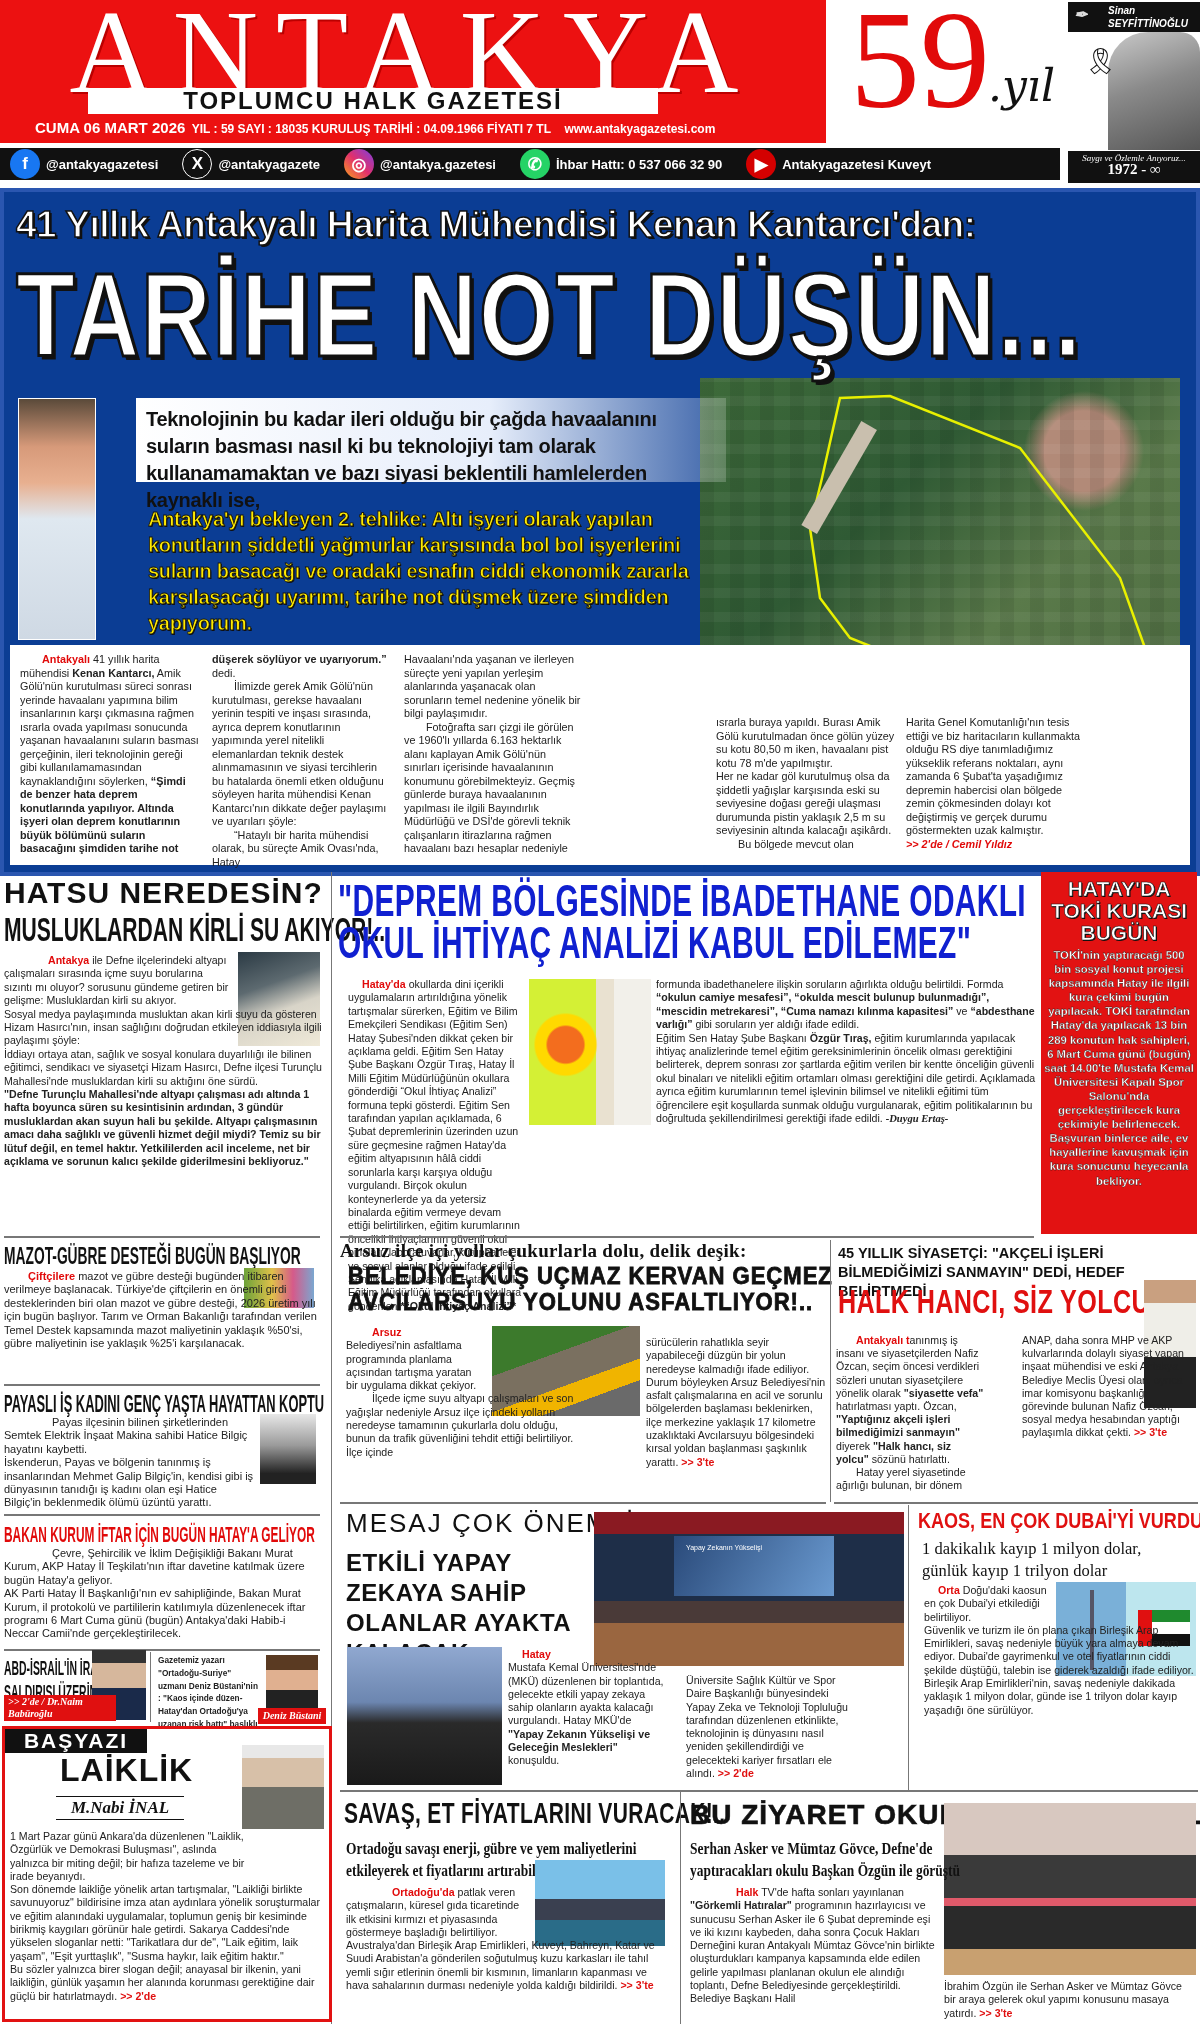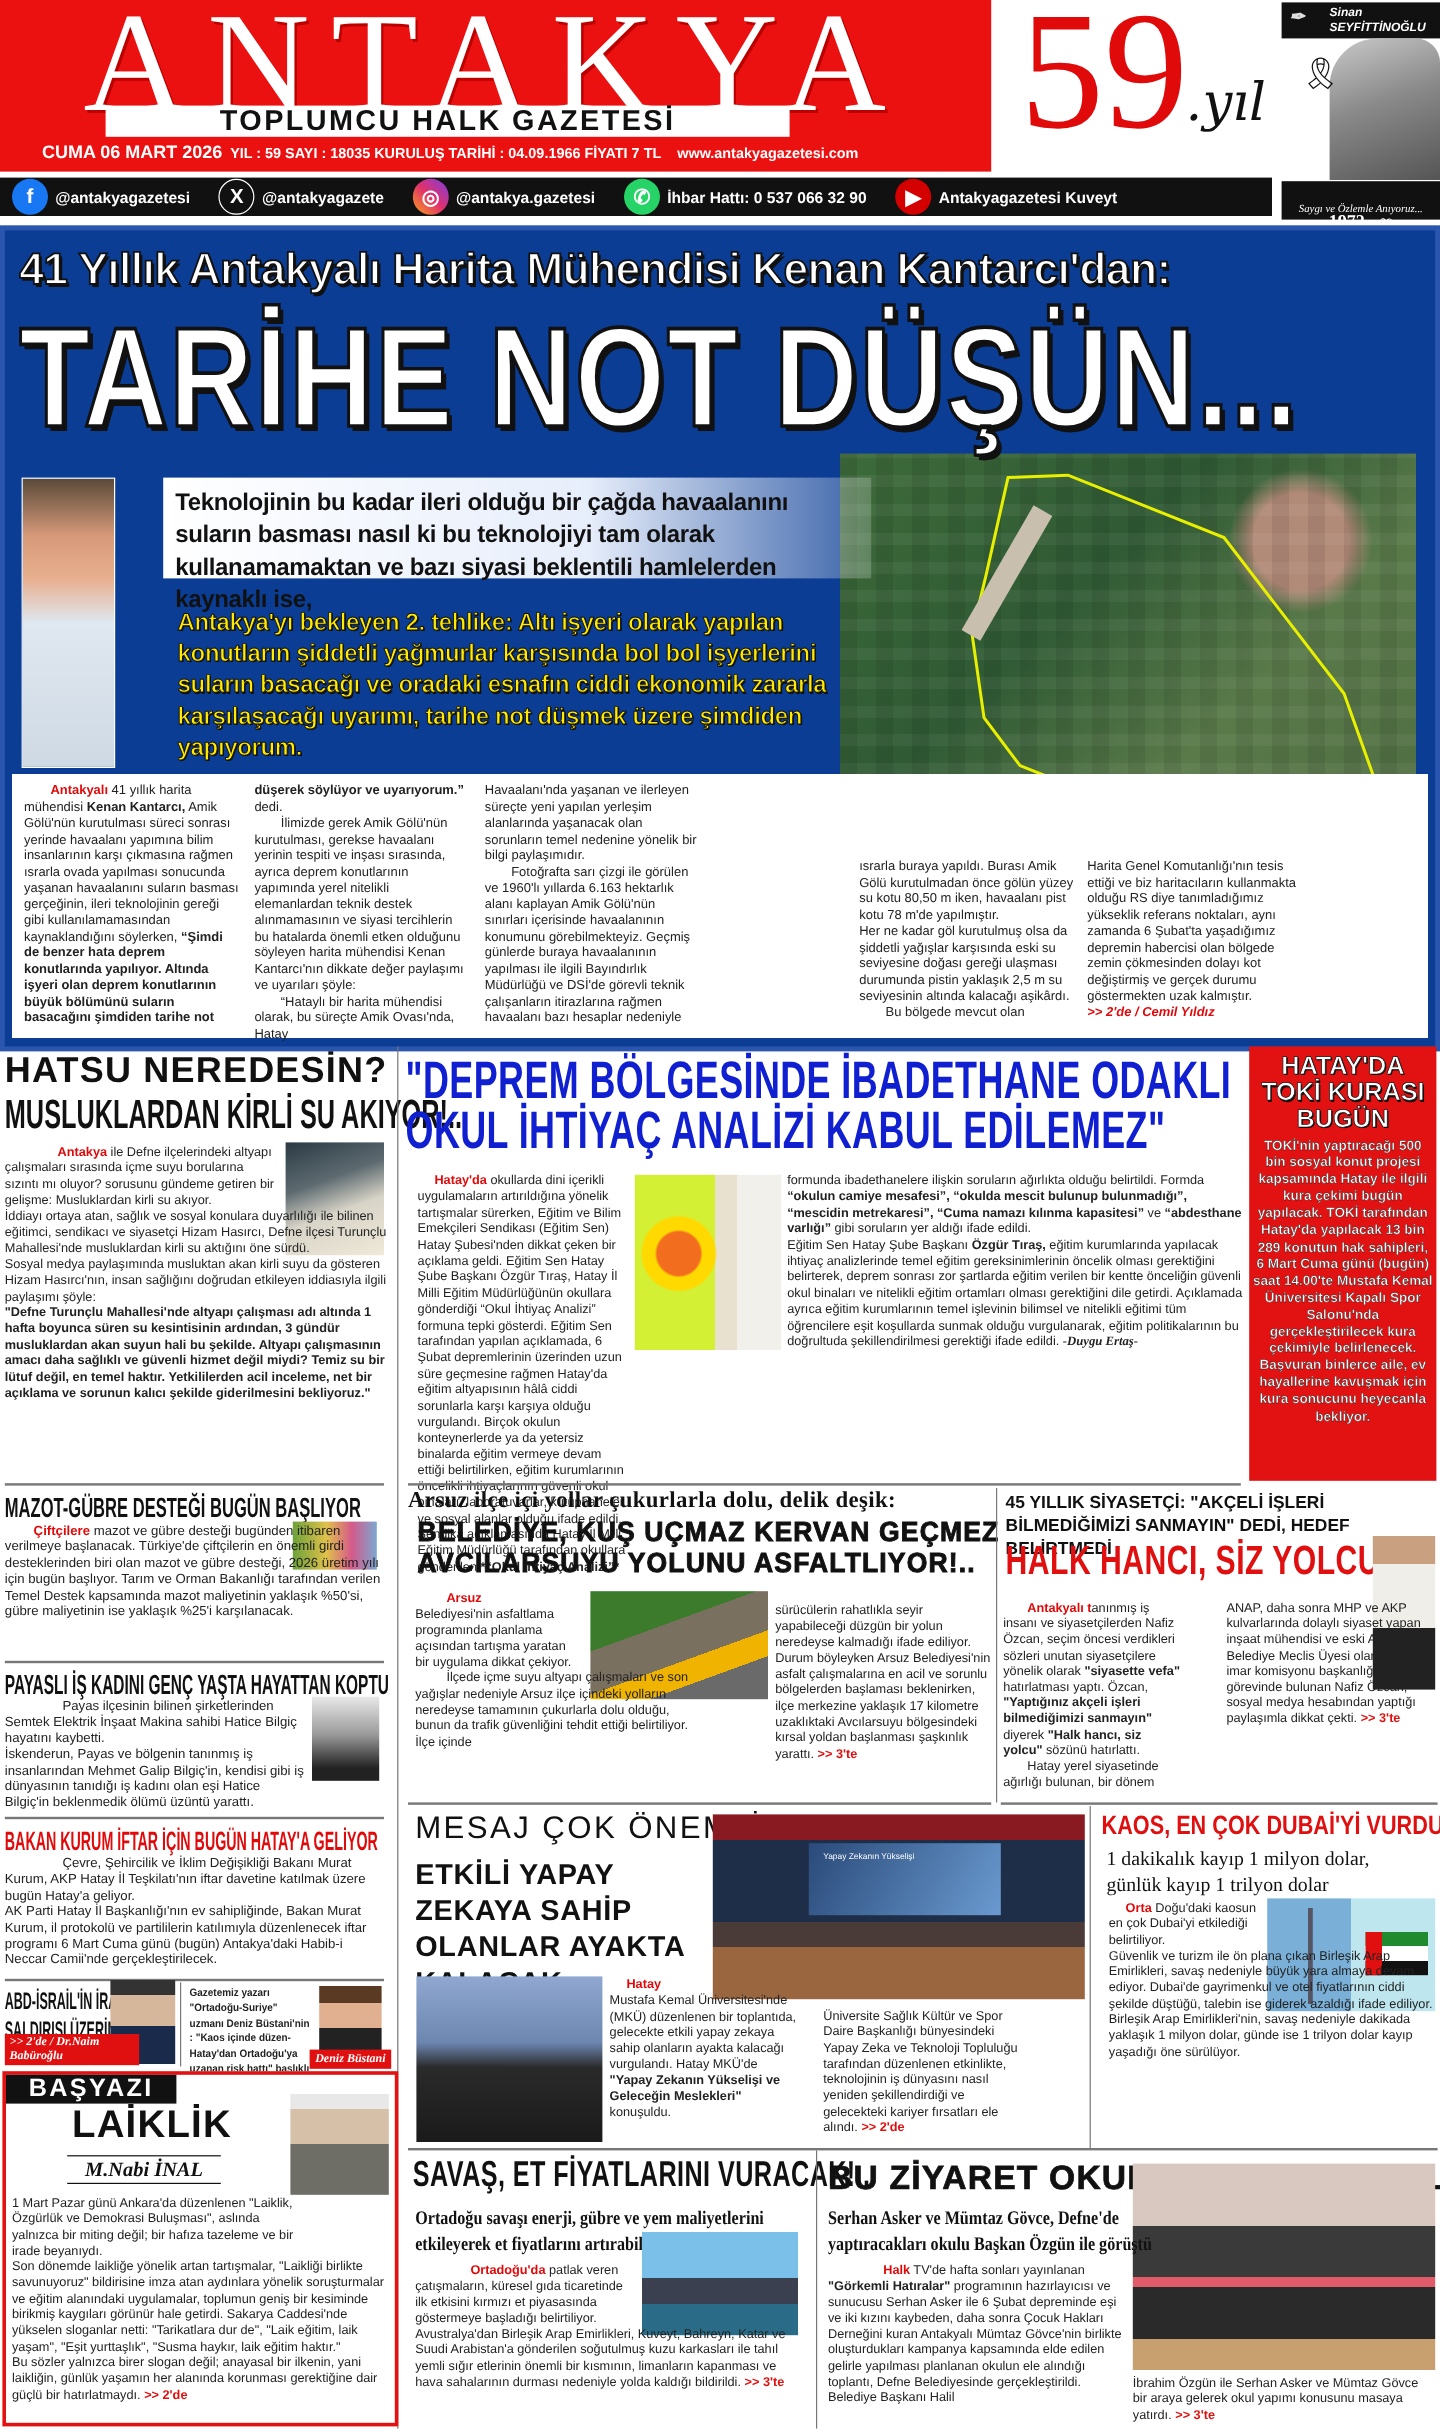--- a/index.html
+++ b/index.html
@@ -14,21 +14,21 @@
 #issue-line{left:35px;top:119px;width:800px;color:#fff;font-size:12px;font-weight:bold;white-space:nowrap}
 #issue-line .big{font-size:15px}
 #anniv{left:840px;top:0;width:200px;height:150px}
 #anniv .num{position:absolute;left:10px;top:-20px;font-family:"Liberation Serif",serif;font-size:140px;color:#e10a0a;line-height:160px}
 #anniv .yil{position:absolute;left:148px;top:60px;font-family:"DejaVu Serif",serif;font-style:italic;font-size:44px;color:#111}
 #memorial{left:1068px;top:0;width:132px;height:183px;background:#fff}
 #memorial .name-box{position:absolute;left:0;top:2px;width:132px;height:30px;background:#111;color:#fff;font-size:10px;font-style:italic;font-weight:bold;padding:2px 4px 0 40px;line-height:13px}
 #memorial .feather{position:absolute;left:6px;top:6px;font-size:16px;color:#ddd}
 #memorial .ribbon{position:absolute;left:16px;top:46px;font-size:26px;color:#111}
 #memorial .photo{position:absolute;left:40px;top:32px;width:92px;height:118px;background:linear-gradient(160deg,#c9c9c9 0%,#8a8a8a 45%,#555 100%);border-radius:40px 20px 0 0}
-#memorial .caption{position:absolute;left:0;top:151px;width:132px;height:32px;background:#111;color:#fff;text-align:center;font-family:"Liberation Serif",serif;font-style:italic;font-size:9px;line-height:11px;padding-top:18px}
+#memorial .caption{position:absolute;left:0;top:151px;width:132px;height:32px;background:#111;color:#fff;text-align:center;font-family:"Liberation Serif",serif;font-style:italic;font-size:9px;line-height:11px;padding-top:2px}
 #memorial .caption .yr{font-size:15px;font-style:normal;font-weight:bold}
 
 #social{left:0;top:148px;width:1060px;height:32px;background:#111;display:flex;align-items:center;gap:0}
 .soc{display:flex;align-items:center;color:#fff;font-size:13px;font-weight:bold;margin-left:10px;margin-right:14px;white-space:nowrap}
 .soc .ic{width:30px;height:30px;border-radius:50%;display:flex;align-items:center;justify-content:center;font-weight:bold;font-size:17px;margin-right:6px;color:#fff}
 
 #lead{left:0;top:188px;width:1200px;height:688px;background:#0b3d94;border:4px solid #2a56b0}
 #kicker{left:16px;top:204px;width:1170px;font-size:37px;font-weight:bold;color:#fff;-webkit-text-stroke:1.5px #111;text-shadow:2px 2px 0 #111;white-space:nowrap;letter-spacing:-0.5px}
 #bighead{left:16px;top:250px;font-size:118px;font-weight:bold;color:#fff;-webkit-text-stroke:3px #111;text-shadow:4px 4px 0 #111;white-space:nowrap;transform:scaleX(0.82);transform-origin:left top;letter-spacing:2px;line-height:130px}
 #satellite{left:700px;top:378px;width:480px;height:292px;background:
@@ -194,22 +194,22 @@
 <div class="col" style="left:906px;top:716px;width:180px">
   <p class="noind">Harita Genel Komutanlığı'nın tesis ettiği ve biz haritacıların kullanmakta olduğu RS diye tanımladığımız yükseklik referans noktaları, aynı zamanda 6 Şubat'ta yaşadığımız depremin habercisi olan bölgede zemin çökmesinden dolayı kot değiştirmiş ve gerçek durumu göstermekten uzak kalmıştır.</p>
   <p class="noind red b" style="font-style:italic">&gt;&gt; 2'de / Cemil Yıldız</p>
 </div>
 
 <div class="abs" id="hatsu-h1">HATSU NEREDESİN?</div>
 <div class="abs" id="hatsu-h2" style="font-size:34px">MUSLUKLARDAN KİRLİ SU AKIYOR!..</div>
 <div class="img" id="tap-img"></div>
 <div class="art" style="left:4px;top:954px;width:318px;font-size:10.6px;line-height:13.4px">
   <p style="text-indent:44px;width:230px"><span class="red b">Antakya</span><span> ile Defne ilçelerindeki altyapı çalışmaları sırasında içme suyu borularına sızıntı mı oluyor? sorusunu gündeme getiren bir gelişme: Musluklardan kirli su akıyor.</span></p>
+  <p>Sosyal medya paylaşımında musluktan akan kirli suyu da gösteren Hizam Hasırcı'nın, insan sağlığını doğrudan etkileyen iddiasıyla ilgili paylaşımı şöyle:</p>
   <p>İddiayı ortaya atan, sağlık ve sosyal konulara duyarlılığı ile bilinen eğitimci, sendikacı ve siyasetçi Hizam Hasırcı, Defne ilçesi Turunçlu Mahallesi'nde musluklardan kirli su aktığını öne sürdü.</p>
-  <p>Sosyal medya paylaşımında musluktan akan kirli suyu da gösteren Hizam Hasırcı'nın, insan sağlığını doğrudan etkileyen iddiasıyla ilgili paylaşımı şöyle:</p>
   <p class="b">"Defne Turunçlu Mahallesi'nde altyapı çalışması adı altında 1 hafta boyunca süren su kesintisinin ardından, 3 gündür musluklardan akan suyun hali bu şekilde. Altyapı çalışmasının amacı daha sağlıklı ve güvenli hizmet değil miydi? Temiz su bir lütuf değil, en temel haktır. Yetkililerden acil inceleme, net bir açıklama ve sorunun kalıcı şekilde giderilmesini bekliyoruz."</p>
 </div>
 <div class="rule" style="left:4px;top:1236px;width:316px"></div>
 <div class="vrule" style="left:331px;top:872px;height:1152px"></div>
 
 <div class="abs" id="deprem-h" style="white-space:normal;width:1030px;font-size:44px;line-height:42px">"DEPREM BÖLGESİNDE İBADETHANE ODAKLI OKUL İHTİYAÇ ANALİZİ KABUL EDİLEMEZ"</div>
 <div class="img" id="egitim-img"></div>
 <div class="art" style="left:348px;top:978px;width:176px;font-size:10.6px;line-height:13.4px">
   <p style="text-indent:14px"><span class="red b">Hatay'da</span><span> okullarda dini içerikli uygulamaların artırıldığına yönelik tartışmalar sürerken, Eğitim ve Bilim Emekçileri Sendikası (Eğitim Sen) Hatay Şubesi'nden dikkat çeken bir açıklama geldi. Eğitim Sen Hatay Şube Başkanı Özgür Tıraş, Hatay İl Milli Eğitim Müdürlüğünün okullara gönderdiği “Okul İhtiyaç Analizi” formuna tepki gösterdi. Eğitim Sen tarafından yapılan açıklamada, 6 Şubat depremlerinin üzerinden uzun süre geçmesine rağmen Hatay'da eğitim altyapısının hâlâ ciddi sorunlarla karşı karşıya olduğu vurgulandı. Birçok okulun konteynerlerde ya da yetersiz binalarda eğitim vermeye devam ettiği belirtilirken, eğitim kurumlarının öncelikli ihtiyaçlarının güvenli okul binaları, laboratuvarlar, kütüphaneler ve sosyal alanlar olduğu ifade edildi. Sendika açıklamasında Hatay İl Milli Eğitim Müdürlüğü tarafından okullara gönderilen </span><span class="b">*“Okul İhtiyaç Analizi”*</span></p>
 </div>

